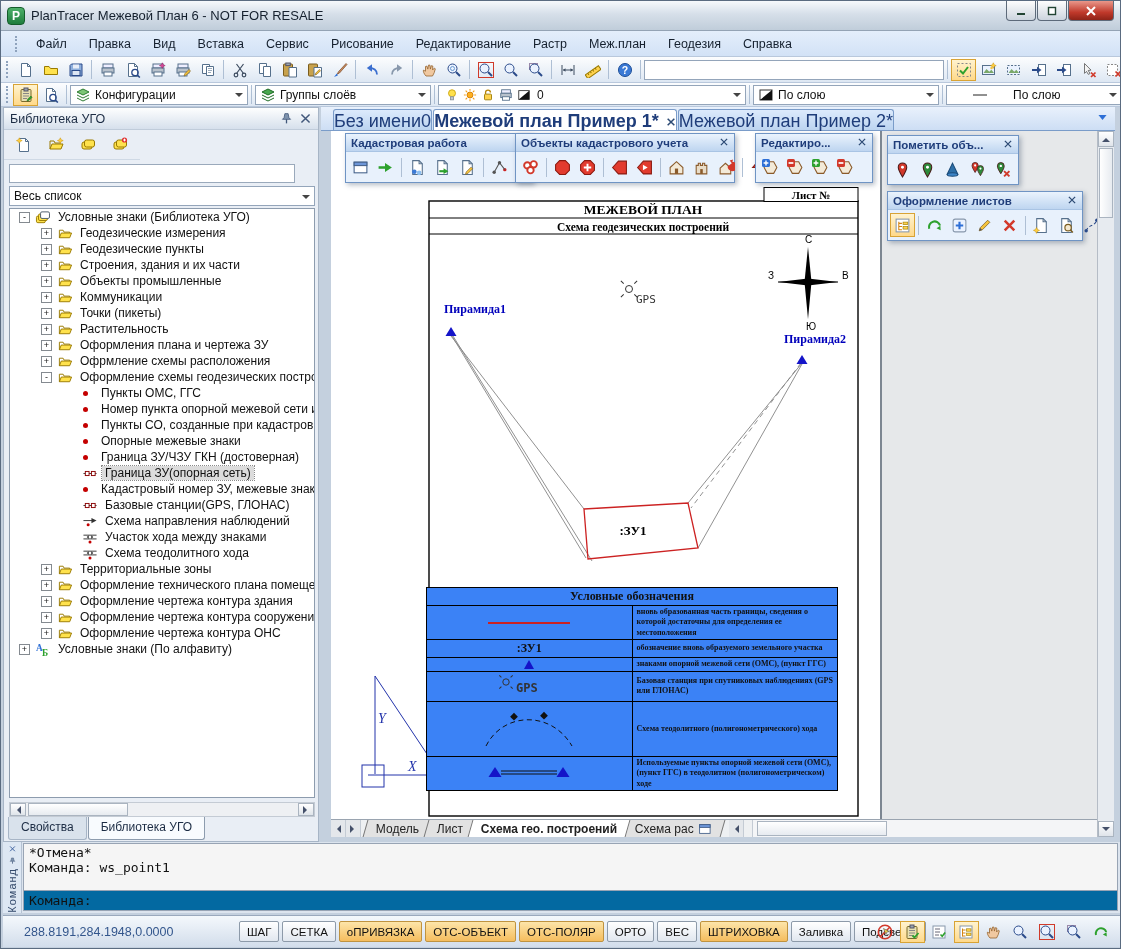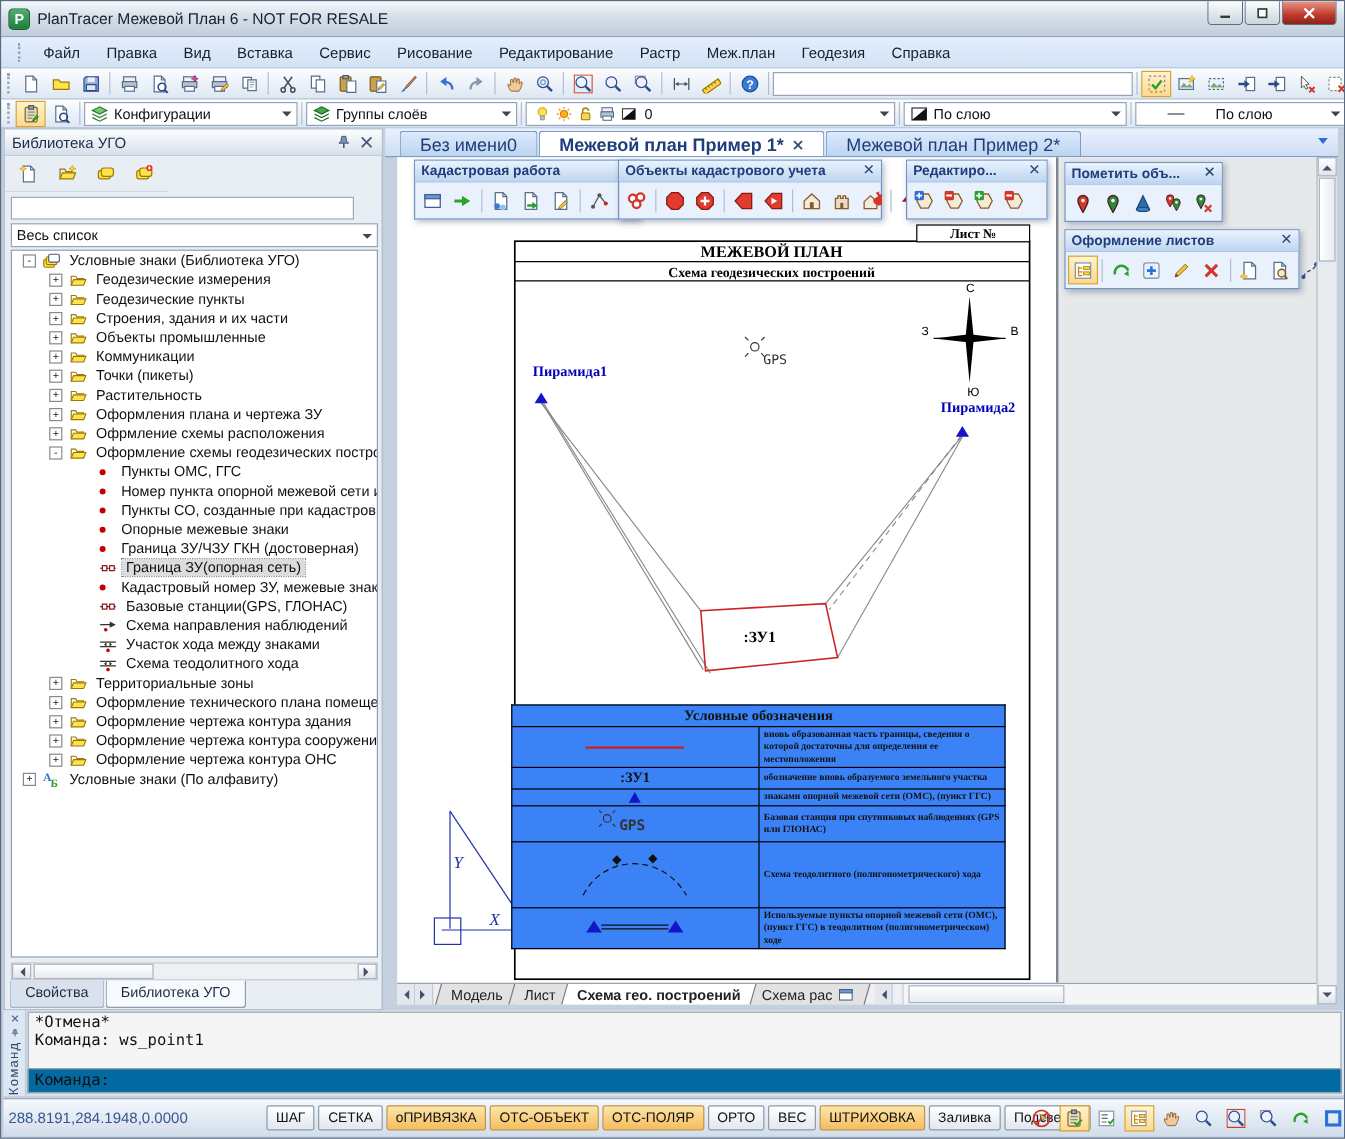--- a/index.html
+++ b/index.html
@@ -47,21 +47,21 @@
 .tlabel{padding:0 3px}
 .tlabel.sel{background:#dcdcdc;outline:1px dotted #8a8a8a}
 .hs{position:absolute;left:5px;top:694px;width:306px;height:15px;background:#eef0f3;border:1px solid #c4cbd4;display:flex;align-items:stretch}
 .hsbtn{width:16px;background:linear-gradient(#fff,#dfe4ea);border:1px solid #aab4c0;display:flex;align-items:center;justify-content:center}
 .hsthumb{width:100px;background:linear-gradient(#fff,#e7ebf0);border:1px solid #aab4c0;margin-left:2px}
 .ptabs{position:absolute;left:4px;bottom:1px;height:23px;display:flex;align-items:stretch;gap:1px}
 .ptab{padding:3px 12px;border:1px solid #a7b5c6;border-top:none;background:#d9e2ec;color:#1c2c44;border-radius:0 0 3px 3px;font-size:12px}
 .ptab.active{background:#f8fbfe;font-weight:normal;border-color:#8d9cae}
 
 #doctabs{position:absolute;left:320px;top:106px;width:794px;height:24px;background:linear-gradient(#e9f1fc,#cddef4);border-bottom:1px solid #7a9cc9;display:flex;align-items:flex-end;padding-left:12px}
-.dtab{height:21px;padding:2px 16px 0;margin-right:1px;border:1px solid #7a9cc9;border-bottom:none;border-radius:3px 3px 0 0;background:linear-gradient(#dceafc,#badTf0);background:linear-gradient(#dceafc,#bcd4f0);color:#1f3d7a;display:flex;gap:7px;align-items:center;font-size:15px}
+.dtab{height:21px;padding:2px 0 0;margin-right:1px;border:1px solid #7a9cc9;border-bottom:none;border-radius:3px 3px 0 0;background:linear-gradient(#dceafc,#badTf0);background:linear-gradient(#dceafc,#bcd4f0);color:#1f3d7a;display:flex;gap:7px;align-items:center;font-size:18px}
 .dtab.active{background:#fff;font-weight:bold}
 .dtab .x svg{width:10px;height:10px}
 .ddrop{margin-left:auto;margin-right:6px;align-self:center}
 
 #canvas{position:absolute;left:330px;top:130px;width:766px;height:688px;background:#fff;overflow:hidden}
 #grayzone{position:absolute;left:549px;top:0;width:217px;height:688px;background:#e6e8ea;border-left:2px solid #7d8792}
 #drawsvg{position:absolute;left:0;top:0;z-index:1}
 #legend{position:absolute;left:95px;top:456px;width:412px;border-collapse:collapse;background:#3b82f6;z-index:2;table-layout:fixed}
 #legend td{border:1px solid #000;font:bold 8px/1.3 "Liberation Serif",serif;padding:1px 4px;vertical-align:middle;overflow:hidden}
 #legend td.lg-sym{width:105px;text-align:center}
@@ -93,21 +93,21 @@
 .lthumb{width:130px;background:linear-gradient(#fff,#e7ebf0);border:1px solid #aab4c0;margin:1px 1px 1px 4px}
 
 #cmdwin{position:absolute;left:2px;top:841px;width:1117px;height:71px;background:#dce4ee;display:flex}
 .cstrip{width:19px;background:#dde7f3;border-right:1px solid #b5c2d2;display:flex;flex-direction:column;align-items:center;padding-top:3px;gap:4px}
 .cstrip svg{width:11px;height:11px}
 .vlabel{writing-mode:vertical-rl;transform:rotate(180deg);font-size:11px;color:#33496b;letter-spacing:1px}
 .cbody{flex:1;display:flex;flex-direction:column;padding:1px 2px 2px 1px}
 .chist{flex:1;background:#f5f5f5;border:1px solid #98a4b4;overflow:hidden;font:13px/15px "DejaVu Sans Mono",monospace;padding:1px 5px;color:#111}
 .cinput{height:20px;background:#0369a1;border:1px solid #98a4b4;border-top:none;font:13px "DejaVu Sans Mono",monospace;display:flex;align-items:center;padding:0 5px}
 
-#statusbar{position:absolute;left:2px;top:914px;width:1117px;height:32px;background:linear-gradient(#f4f8fc,#d2ddeb);border-top:1px solid #9aa9bd;display:flex;align-items:center;padding:0 4px;gap:3px}
+#statusbar{position:absolute;left:2px;top:914px;width:1117px;height:32px;background:linear-gradient(#f4f8fc,#d2ddeb);border-top:1px solid #9aa9bd;display:flex;align-items:center;padding:0 21px;gap:3px}
 .coords{width:212px;color:#33568c;font-size:12.5px;flex:none}
 .stgl{height:21px;padding:0 7px;border-radius:2px;font-size:11.5px;display:flex;align-items:center;border:1px solid #8d9aa9;background:linear-gradient(#ffffff,#e1e7ef);color:#111;flex:none}
 .stgl.on{background:linear-gradient(#fde5a9,#f5bd5e);border-color:#bf9340}
 .sicons{margin-left:auto;display:flex;gap:2px;align-items:center}
 .sgrip{width:12px;height:12px;margin-left:6px;background:radial-gradient(circle at 2px 10px,#8a98a8 1.2px,transparent 1.6px),radial-gradient(circle at 6px 6px,#8a98a8 1.2px,transparent 1.6px),radial-gradient(circle at 10px 2px,#8a98a8 1.2px,transparent 1.6px),radial-gradient(circle at 6px 10px,#8a98a8 1.2px,transparent 1.6px),radial-gradient(circle at 10px 6px,#8a98a8 1.2px,transparent 1.6px),radial-gradient(circle at 10px 10px,#8a98a8 1.2px,transparent 1.6px)}
 .tri-l{width:0;height:0;border:4px solid transparent;border-right-color:#44506a;margin-right:2px}
 .tri-r{width:0;height:0;border:4px solid transparent;border-left-color:#44506a;margin-left:2px}
 .tri-u{width:0;height:0;border:4px solid transparent;border-bottom-color:#44506a;margin-bottom:3px}
 .tri-d{width:0;height:0;border:4px solid transparent;border-top-color:#44506a;margin-top:3px}
 </style>

